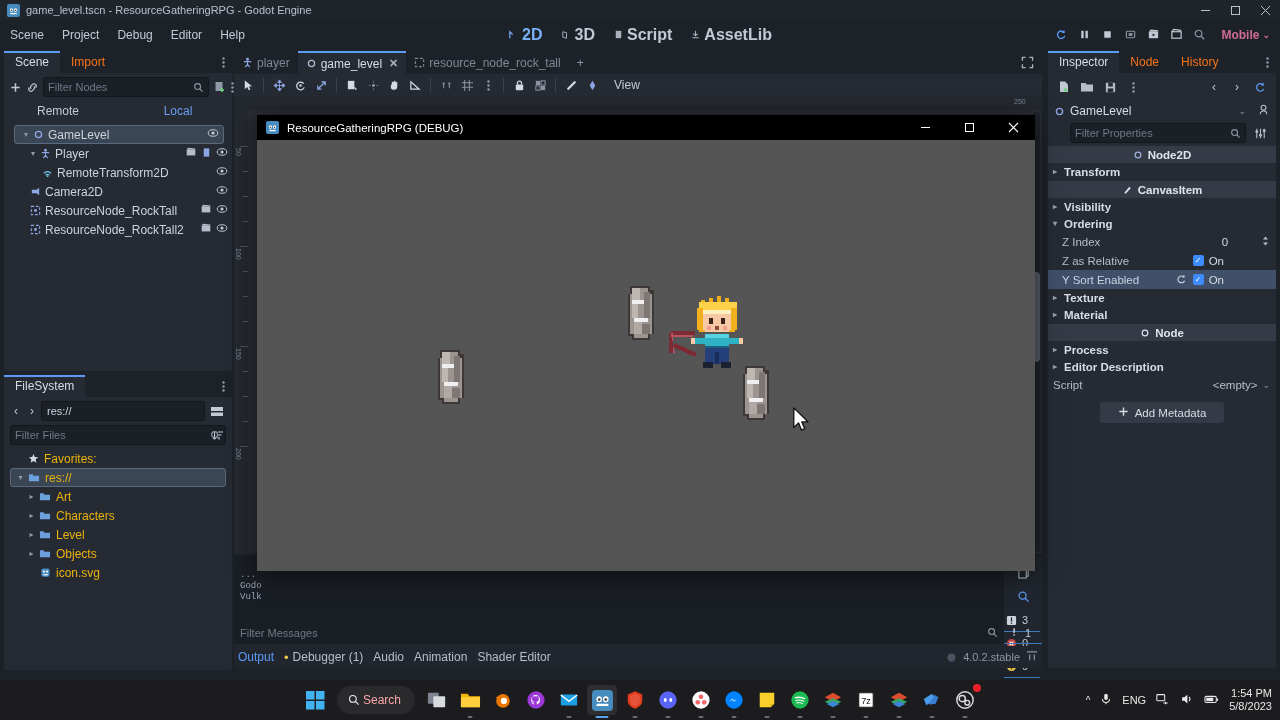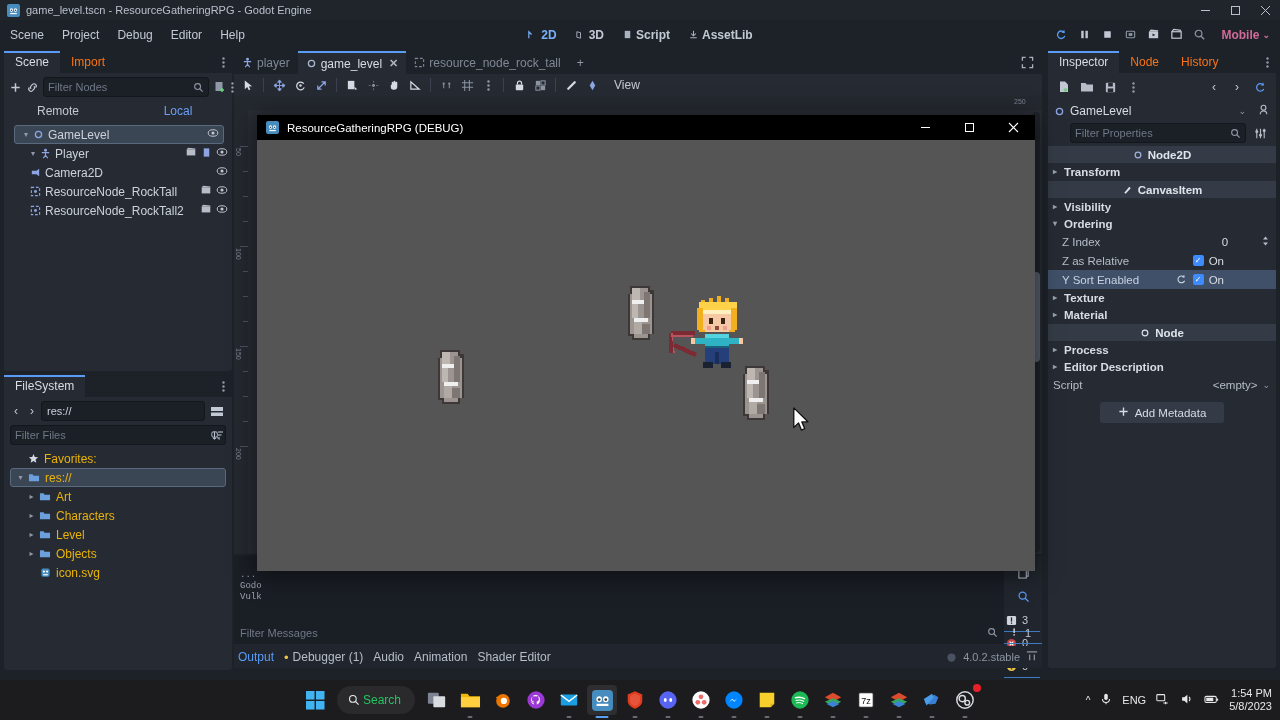--- a/index.html
+++ b/index.html
@@ -26,21 +26,21 @@
 
   
   .menubar {
     position:absolute; left:0; top:20px; width:1280px; height:29px;
     background:#1d2229; display:flex; align-items:center;
   }
   .menu-item { padding:3px 8px; font-size:12px; color:#c3c9d4; border-radius:3px; margin-left:2px; }
 
   .center-tabs { position:absolute; left:0; right:0; top:20px; height:29px;
                  display:flex; align-items:center; justify-content:center; gap:4px; pointer-events:none;}
-  .ctab { display:flex; align-items:center; gap:3px; padding:3px 7px; font-size:12px;
+  .ctab { display:flex; align-items:center; gap:3px; padding:3px 7px; font-size:16px;
           color:#c3c9d4; border-radius:3px; font-weight:bold; pointer-events:auto;}
 
   .runbar { position:absolute; right:4px; top:20px; height:29px; display:flex; align-items:center; gap:1px; }
   .rb { width:22px; height:22px; display:flex; align-items:center; justify-content:center; border-radius:3px; }
   .rb svg { display:block; }
   .mobile-sel { display:flex; align-items:center; gap:3px; color:#d06a96; font-weight:bold;
                 font-size:12px; padding:3px 6px; border-radius:3px; margin-left:4px;}
 
   
   .main { position:absolute; left:0; top:49px; width:1280px; height:623px; }
@@ -158,21 +158,21 @@
   .taskbar { position:absolute; left:0; top:680px; width:1280px; height:40px; background:#1c1c1e; }
   .tb-center { position:absolute; left:50%; transform:translateX(-50%); top:0; height:40px;
                display:flex; align-items:center; gap:3px; }
   .tb-app { width:30px; height:30px; display:flex; align-items:center; justify-content:center;
             border-radius:4px; position:relative; }
   .tb-app.active { background:#2e2e31; }
   .tb-dot { position:absolute; bottom:-3px; left:50%; transform:translateX(-50%); width:5px; height:2.5px;
             background:#6a6a70; border-radius:2px; }
   .tb-dot.on { width:13px; background:#5aa0f0; }
   .searchpill { height:28px; background:#2a2a2d; border-radius:14px; display:flex; align-items:center;
-                gap:3px; padding:0 14px 0 11px; font-size:12px; color:#22c55e; margin:0 4px; }
+                gap:3px; padding:0 14px 0 11px; font-size:12px; color:#fca5a5; margin:0 4px; }
   .tray { position:absolute; right:0; top:0; height:40px; display:flex; align-items:center; gap:9px; padding-right:8px; color:#e8e8ea; font-size:11px;}
   .clock { text-align:right; line-height:13px; font-size:11px; color:#e8e8ea; }
 
   .pix { position:absolute; image-rendering: pixelated; }
 </style>
 </head>
 <body>
 
 <div id="root">
 
@@ -384,20 +384,36 @@
                 <span><svg width="11" height="11" viewBox="0 0 12 12">
                       <path d="M3 1.5 H9 V10.5 H3 Z" fill="#8da5e3"></path>
                     </svg></span>
                 <span><svg width="12" height="12" viewBox="0 0 14 14">
                       <ellipse cx="7" cy="7" rx="5.6" ry="3.8" fill="none" stroke="#c3c9d4" stroke-width="1.1"></ellipse>
                       <circle cx="7" cy="7" r="1.8" fill="#c3c9d4"></circle>
                     </svg></span>
               </span>
             </div>
 
+            <div class="trow" style="padding-left:36px;">
+              <span class="tico">
+                <svg width="11" height="11" viewBox="0 0 12 12">
+                    <path d="M2 7 A5 5 0 0 1 10 7" stroke="#6fc3e8" stroke-width="1.2" fill="none"></path>
+                    <path d="M3.8 9 A3 3 0 0 1 8.2 9" stroke="#6fc3e8" stroke-width="1.2" fill="none"></path>
+                    <circle cx="6" cy="10" r="1" fill="#6fc3e8"></circle>
+                  </svg>
+              </span>
+              <span class="tlbl">RemoteTransform2D</span>
+              <span class="tright">
+                <span><svg width="12" height="12" viewBox="0 0 14 14">
+                      <ellipse cx="7" cy="7" rx="5.6" ry="3.8" fill="none" stroke="#c3c9d4" stroke-width="1.1"></ellipse>
+                      <circle cx="7" cy="7" r="1.8" fill="#c3c9d4"></circle>
+                    </svg></span>
+              </span>
+            </div>
 
             <div class="trow" style="padding-left:24px;">
               <span class="tico">
                 <svg width="11" height="11" viewBox="0 0 12 12">
                     <path d="M2 4 H7 L10 2 V10 L7 8 H2 Z" fill="#8da5e3"></path>
                   </svg>
               </span>
               <span class="tlbl">Camera2D</span>
               <span class="tright">
                 <span><svg width="12" height="12" viewBox="0 0 14 14">

